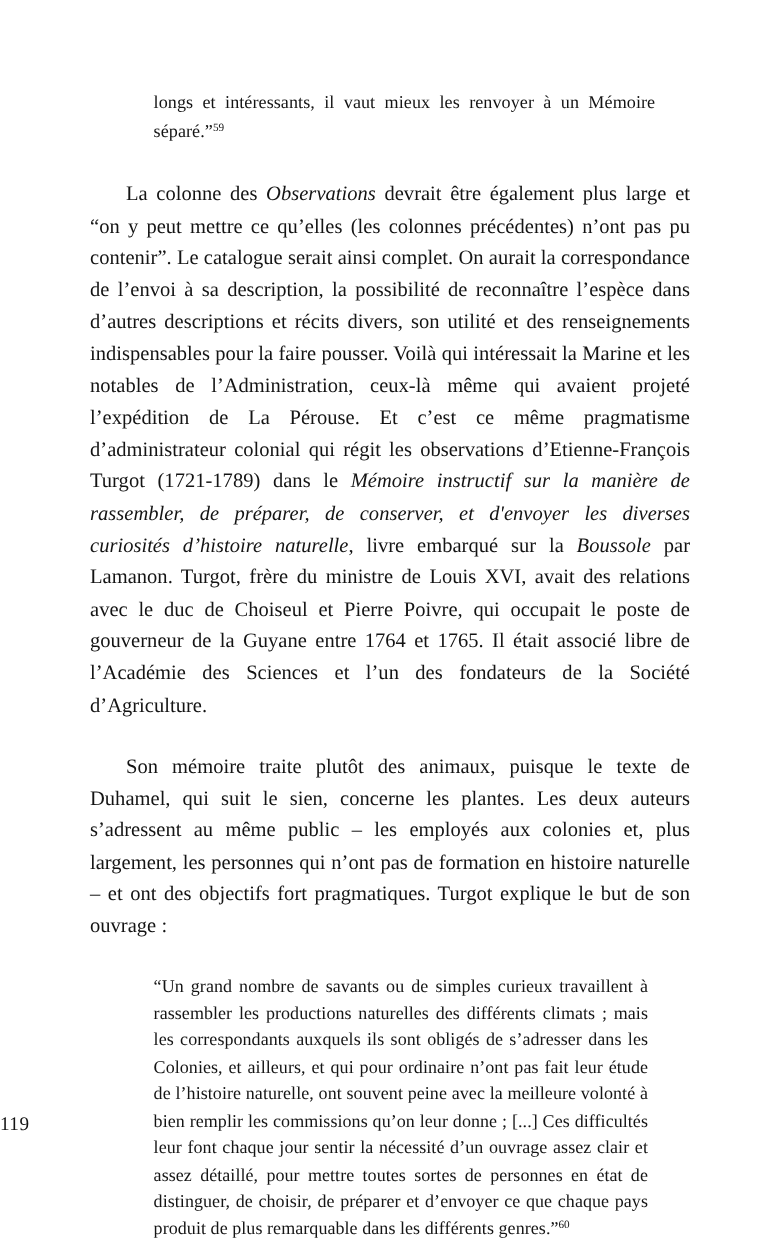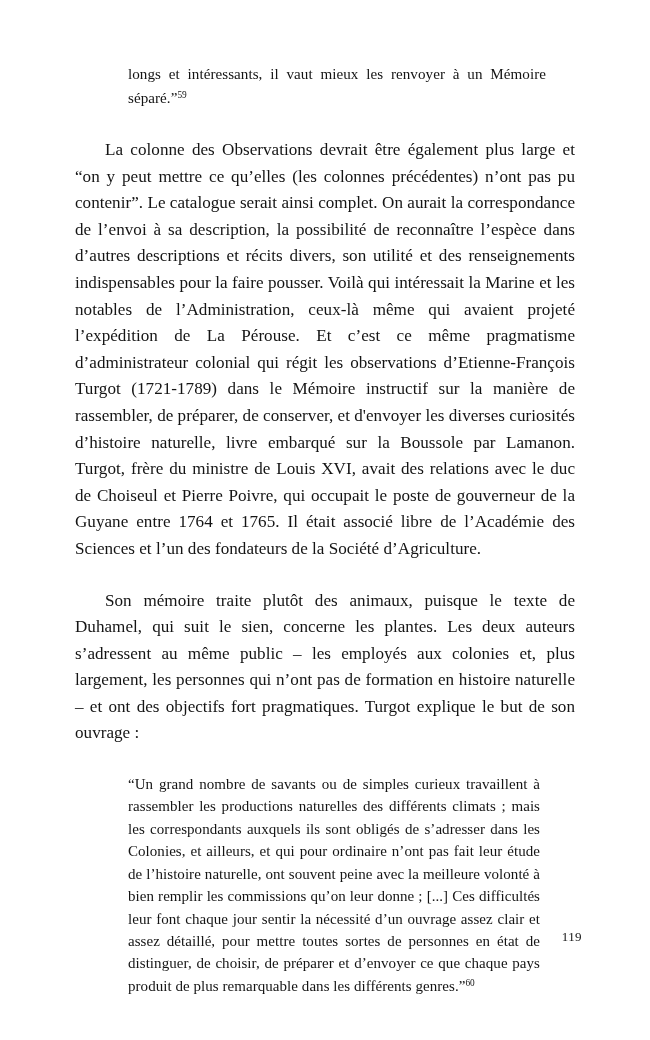--- a/index.html
+++ b/index.html
@@ -15,21 +15,21 @@
     background: #ffffff;
     margin: 0 auto;
     overflow: hidden;
     font-family: "Liberation Serif", "DejaVu Serif", serif;
     color: #141414;
     -webkit-font-smoothing: none;
   }
   .content {
     position: absolute;
     left: 75px;
-    top: 62px;
+    top: 74px;
     width: 500px;
   }
 
   
   .quote {
     margin: 0 0 0 53px;
     width: 412px;
     font-size: 15px;
     line-height: 22.4px;
     text-align: justify;
@@ -50,36 +50,36 @@
     line-height: 26.6px;
     text-align: justify;
     text-justify: inter-word;
     text-indent: 30px;
     letter-spacing: 0.02px;
   }
   .gap-a { height: 27px; }
   .gap-b { height: 25px; }
   .gap-c { height: 26px; }
 
-  .ital { }
+  .ital { font-style: italic; }
 
   sup.fn {
     font-size: 0.62em;
     vertical-align: 0.52em;
     line-height: 0;
     letter-spacing: 0;
   }
 
   .folio {
     position: absolute;
     top: 929px;
     left: 0;
     width: 582px;
-    text-align: right;
-    font-size: 13px;
+    text-align: left;
+    font-size: 16px;
     letter-spacing: 0.4px;
   }
 </style>
 </head>
 <body>
 
 <div class="page">
 
   <div class="content">
 

